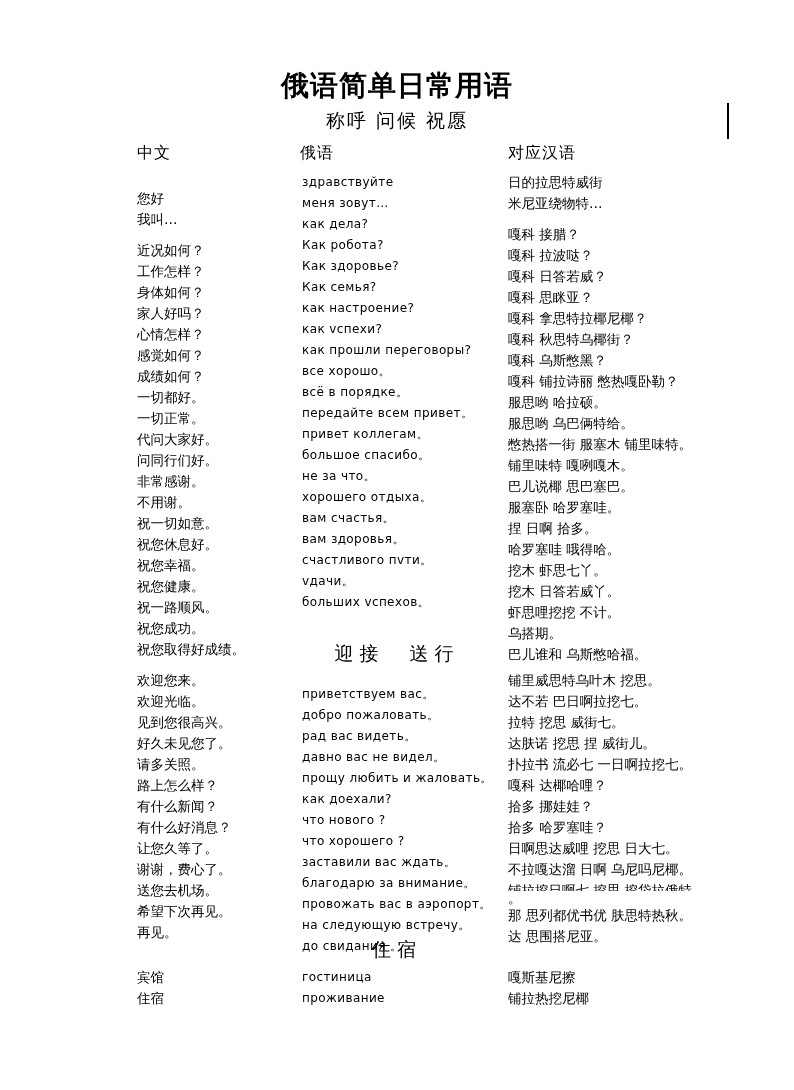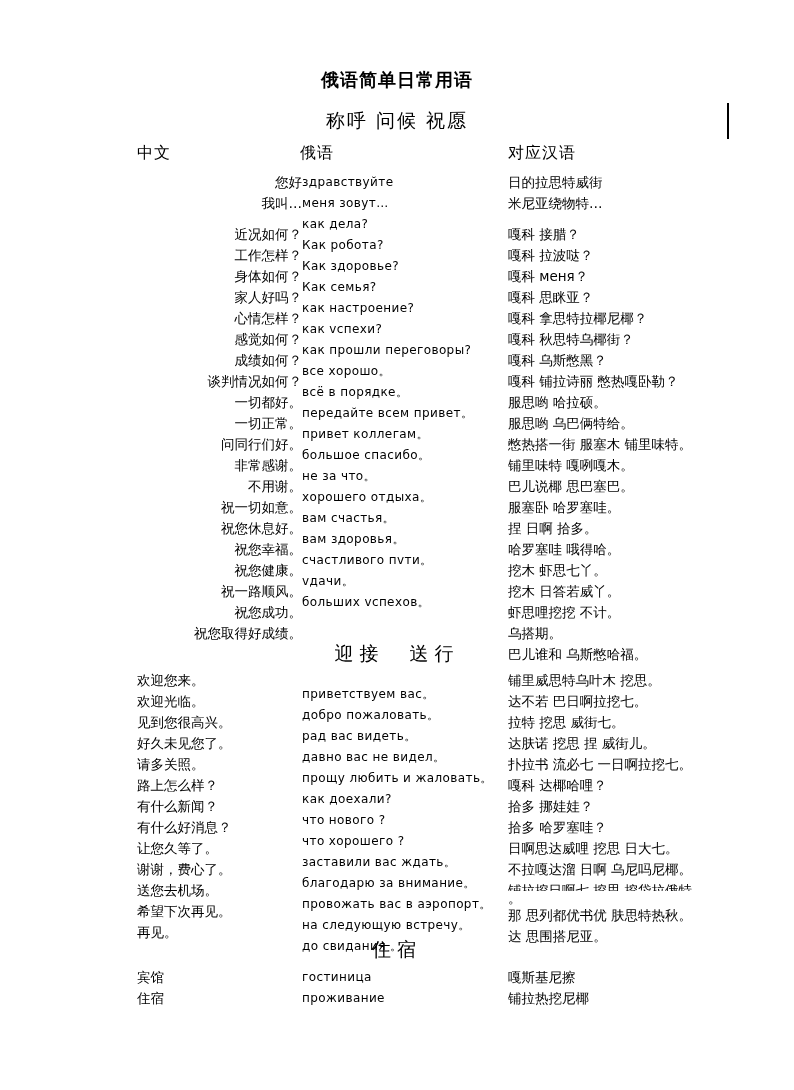--- a/index.html
+++ b/index.html
@@ -21,21 +21,21 @@
     margin: 0 auto;
   }
 
   
   .doc-title {
     position: absolute;
     left: 0;
     top: 70px;
     width: 794px;
     text-align: center;
-    font-size: 18px;
+    font-size: 28px;
     font-weight: bold;
     letter-spacing: 1px;
     line-height: 1.15;
   }
   .doc-subtitle {
     position: absolute;
     left: 0;
     top: 110px;
     width: 794px;
     text-align: center;
@@ -85,21 +85,21 @@
     width: 794px;
     left: 0;
     text-align: center;
     font-size: 19px;
     letter-spacing: 6px;
   }
 
   .block { position: absolute; }
 
   
-  #s1-cn { top: 172px; text-align: right; }
+  #s1-cn { top: 188px; }
   #s1-ru { top: 172px; }
   #s1-py { top: 172px; }
 
   
   #sec2-head { top: 641px; }
   #s2-cn { top: 670px; }
   #s2-ru { top: 684px; }
   #s2-py { top: 670px; }
 
   
@@ -126,23 +126,23 @@
   <div class="block col-cn" id="s1-cn">
       <div class="line cn">您好</div>
       <div class="line cn">我叫…</div>
       <div class="line cn" style="margin-top: 10px;">近况如何？</div>
       <div class="line cn">工作怎样？</div>
       <div class="line cn">身体如何？</div>
       <div class="line cn">家人好吗？</div>
       <div class="line cn">心情怎样？</div>
       <div class="line cn">感觉如何？</div>
       <div class="line cn">成绩如何？</div>
-      <div class="line cn">谈判情况如何？</div>
       <div class="line cn">一切都好。</div>
       <div class="line cn">一切正常。</div>
+      <div class="line cn">代问大家好。</div>
       <div class="line cn">问同行们好。</div>
       <div class="line cn">非常感谢。</div>
       <div class="line cn">不用谢。</div>
       <div class="line cn">祝一切如意。</div>
       <div class="line cn">祝您休息好。</div>
       <div class="line cn">祝您幸福。</div>
       <div class="line cn">祝您健康。</div>
       <div class="line cn">祝一路顺风。</div>
       <div class="line cn">祝您成功。</div>
       <div class="line cn">祝您取得好成绩。</div>
@@ -168,21 +168,21 @@
       <div class="line ru">вам здоровья。</div>
       <div class="line ru">счастливого пvти。</div>
       <div class="line ru">vдачи。</div>
       <div class="line ru">больших vспехов。</div>
     </div>
   <div class="block col-py" id="s1-py">
       <div class="line py">日的拉思特威街</div>
       <div class="line py">米尼亚绕物特…</div>
       <div class="line py" style="margin-top: 10px;">嘎科 接腊？</div>
       <div class="line py">嘎科 拉波哒？</div>
-      <div class="line py">嘎科 меня？</div>
+      <div class="line py">嘎科 日答若威？</div>
       <div class="line py">嘎科 思眯亚？</div>
       <div class="line py">嘎科 拿思特拉椰尼椰？</div>
       <div class="line py">嘎科 秋思特乌椰街？</div>
       <div class="line py">嘎科 乌斯憋黑？</div>
       <div class="line py">嘎科 铺拉诗丽 憋热嘎卧勒？</div>
       <div class="line py">服思哟 哈拉硕。</div>
       <div class="line py">服思哟 乌巴俩特给。</div>
       <div class="line py">憋热搭一街 服塞木 铺里味特。</div>
       <div class="line py">铺里味特 嘎咧嘎木。</div>
       <div class="line py">巴儿说椰 思巴塞巴。</div>

